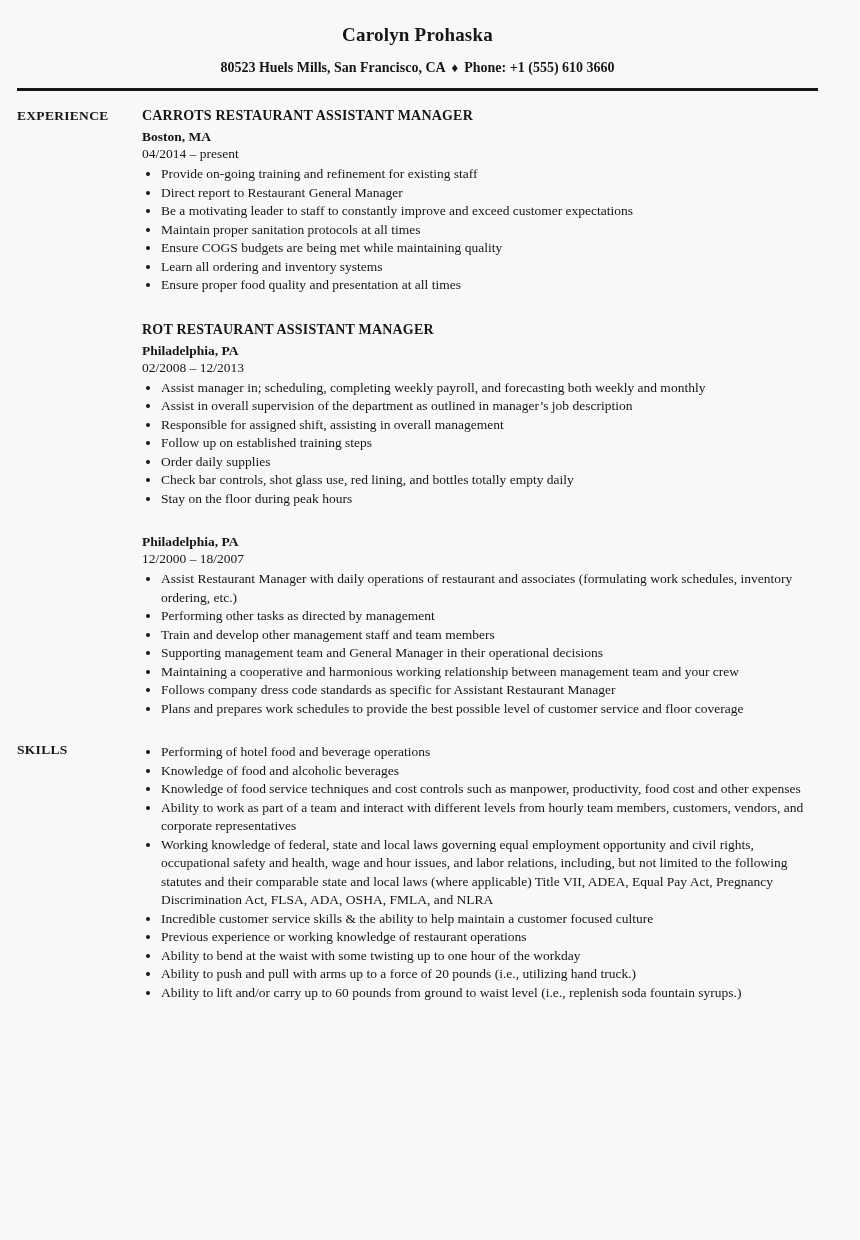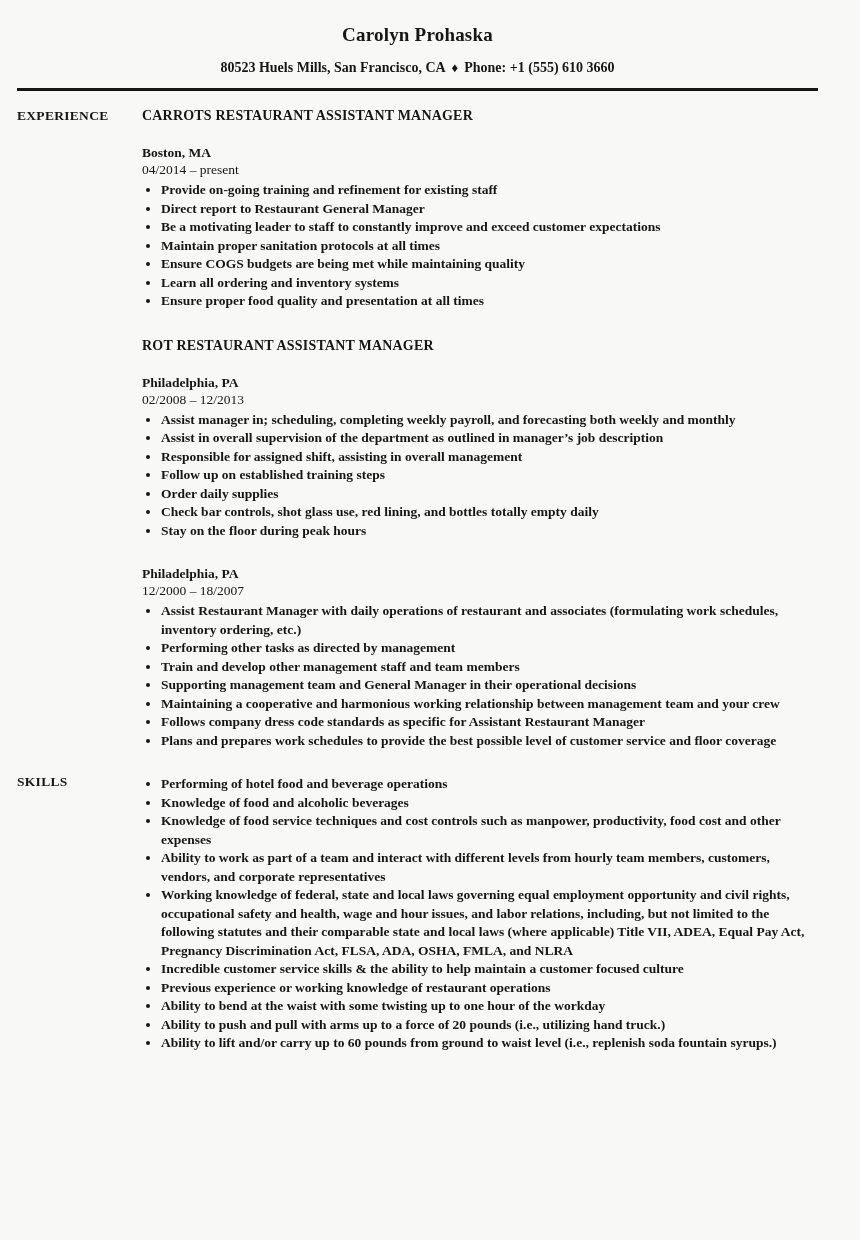--- a/index.html
+++ b/index.html
@@ -61,35 +61,34 @@
     font-size: 14px;
     font-weight: bold;
     margin: 0;
     line-height: 19px;
     letter-spacing: 0.2px;
   }
   .job-location {
     font-weight: bold;
     font-size: 13.5px;
     line-height: 17px;
-    margin-top: 19px;
+    margin-top: 3px;
   }
   .job-dates {
     font-size: 13.5px;
     line-height: 17px;
   }
   ul.bullets {
     margin: 3px 0 0 0;
     padding-left: 19px;
     list-style: disc;
   }
   ul.bullets li {
     font-size: 13.5px;
     line-height: 18.5px;
-    font-weight: bold;
   }
   
   .school-name {
     font-size: 14px;
     font-weight: bold;
     line-height: 19px;
     letter-spacing: 0.2px;
   }
   .degree {
     font-size: 13.5px;

